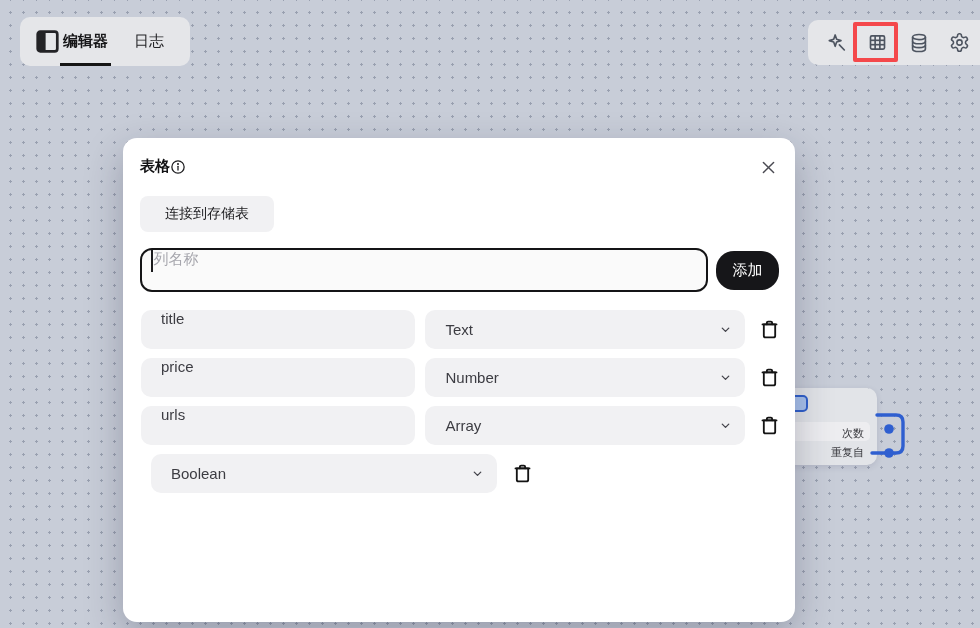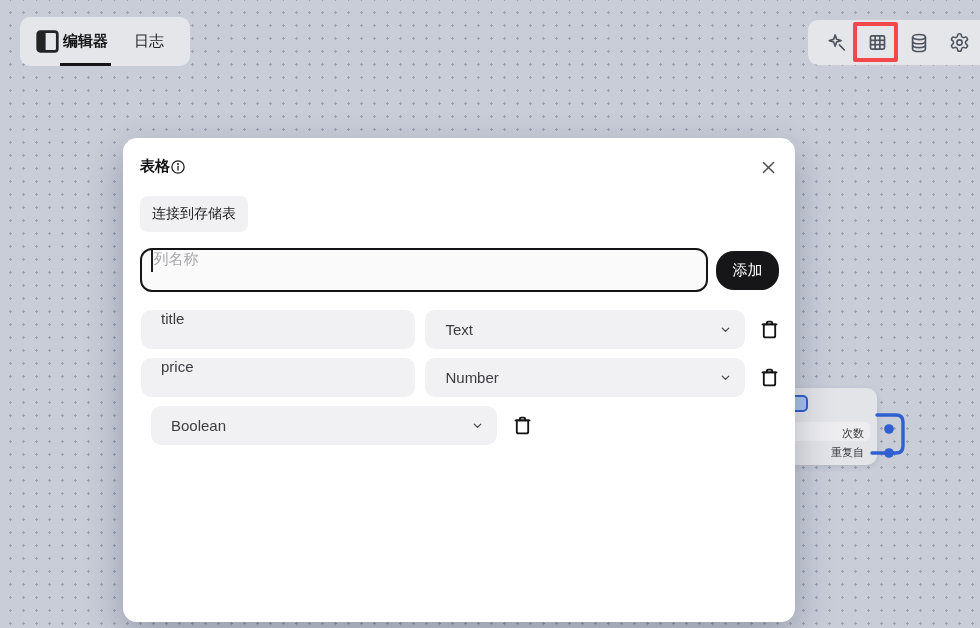--- a/index.html
+++ b/index.html
@@ -33,21 +33,21 @@
   .node-blue-field { position:absolute; left:22px; top:7px; width:26px; height:17px; border-radius:5px;
                      background:#a9c3ee; border:2px solid #3060cc; }
   .wire-layer { position:absolute; left:860px; top:400px; width:60px; height:70px; z-index:2; pointer-events:none; }
   
   .modal { position:absolute; left:123px; top:138px; width:672px; height:484px; background:#ffffff;
            border-radius:14px; box-shadow:0 14px 38px rgba(25,30,55,.28); z-index:10; }
   .modal-title-row { position:absolute; left:17px; top:19px; display:flex; align-items:center; gap:0; }
   .modal-title { font-size:15px; font-weight:bold; color:#121214; }
   .close-btn { position:absolute; right:16px; top:18px; width:22px; height:22px; display:flex;
                align-items:center; justify-content:center; cursor:pointer; color:#4a4a52; }
-  .connect-btn { position:absolute; left:17px; top:58px; width:108px; height:36px; background:#f1f1f3;
+  .connect-btn { position:absolute; left:17px; top:58px; width:134px; height:36px; background:#f1f1f3;
                  border:none; border-radius:8px; font-size:14px; color:#202023; cursor:pointer;
                  font-family:inherit; }
   .col-input { position:absolute; left:17px; top:110px; width:568px; height:44px; background:#fafafa;
                border:2px solid #141416; border-radius:12px; display:flex; align-items:flex-start; padding-left:9px; }
   .caret { width:1.5px; height:22px; background:#1b1b1d; margin-right:1px; }
   .placeholder { font-size:15px; color:#a6a6ad; }
   .add-btn { position:absolute; left:593px; top:113px; width:63px; height:39px; background:#161619; color:#ffffff;
              border:none; border-radius:18px; font-size:15px; cursor:pointer; font-family:inherit; }
   .columns-list { position:absolute; left:18px; top:172px; width:640px; }
   .col-row { display:flex; align-items:center; height:39px; margin-bottom:9px; }
@@ -188,20 +188,40 @@
     </div>
     <div class="trash-btn">
       <svg width="21" height="21" viewBox="0 0 24 24" fill="none" stroke="currentColor" stroke-width="2.1" stroke-linecap="round" stroke-linejoin="round">
         <path d="M4 6.2 H20"></path>
         <path d="M9 6 V4.4 a1.4 1.4 0 0 1 1.4 -1.4 h3.2 a1.4 1.4 0 0 1 1.4 1.4 V6"></path>
         <path d="M5.5 6.2 H18.5 V19 a2 2 0 0 1 -2 2 H7.5 a2 2 0 0 1 -2 -2 Z"></path>
       </svg>
     </div>
   </div>
 
+  <div class="col-row">
+    <div class="name-field">
+      <span>urls</span>
+    </div>
+    <div class="type-select">
+      <span>Array</span>
+      <span class="chev">
+        <svg width="13" height="13" viewBox="0 0 24 24" fill="none" stroke="currentColor" stroke-width="2.4" stroke-linecap="round" stroke-linejoin="round">
+          <path d="M6 9.5 L12 15.5 L18 9.5"></path>
+        </svg>
+      </span>
+    </div>
+    <div class="trash-btn">
+      <svg width="21" height="21" viewBox="0 0 24 24" fill="none" stroke="currentColor" stroke-width="2.1" stroke-linecap="round" stroke-linejoin="round">
+        <path d="M4 6.2 H20"></path>
+        <path d="M9 6 V4.4 a1.4 1.4 0 0 1 1.4 -1.4 h3.2 a1.4 1.4 0 0 1 1.4 1.4 V6"></path>
+        <path d="M5.5 6.2 H18.5 V19 a2 2 0 0 1 -2 2 H7.5 a2 2 0 0 1 -2 -2 Z"></path>
+      </svg>
+    </div>
+  </div>
 
   <div class="col-row">
     <div class="type-select">
       <span>Boolean</span>
       <span class="chev">
         <svg width="13" height="13" viewBox="0 0 24 24" fill="none" stroke="currentColor" stroke-width="2.4" stroke-linecap="round" stroke-linejoin="round">
           <path d="M6 9.5 L12 15.5 L18 9.5"></path>
         </svg>
       </span>
     </div>

